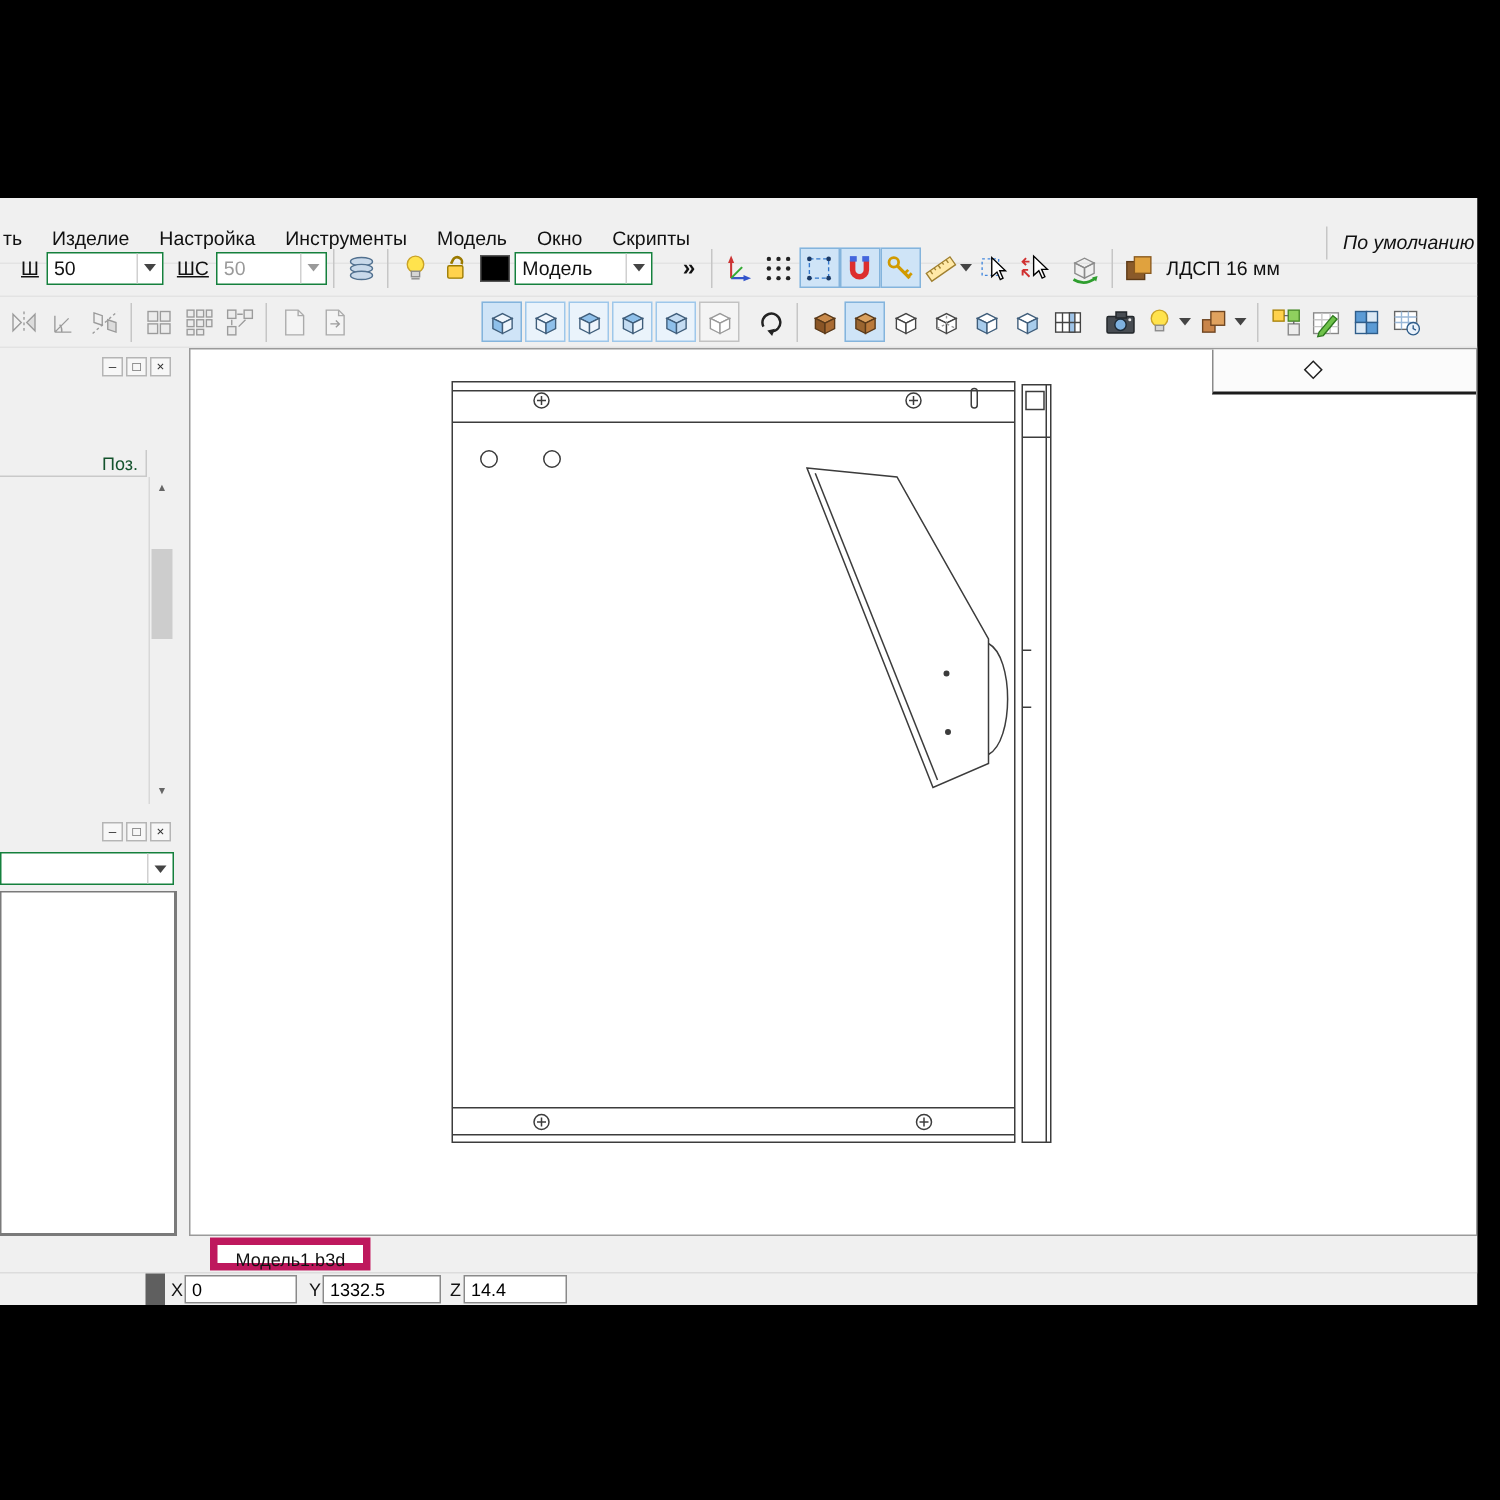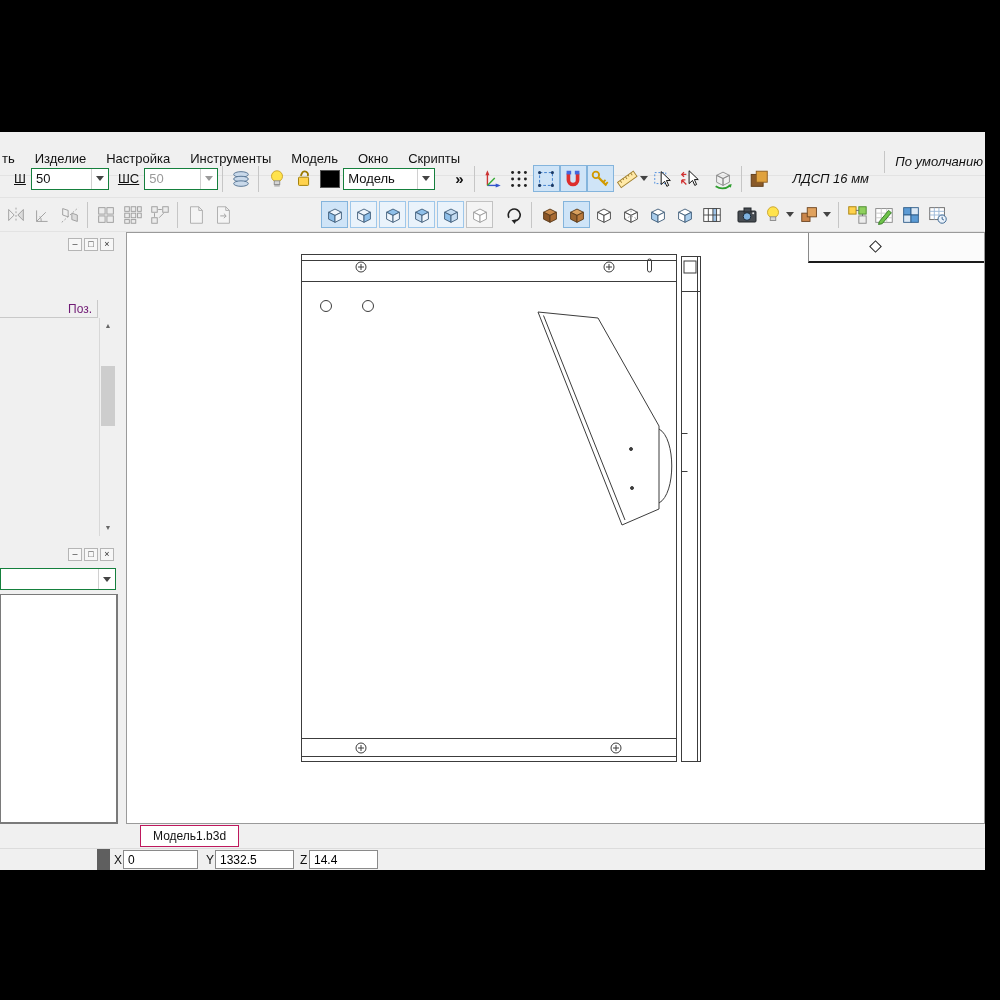--- a/index.html
+++ b/index.html
@@ -31,50 +31,50 @@
   .tb.cubebox { background:#eaf3fb; border:1px solid #9ec7ea; margin:0 1px; }
   .tb.graybox { background:#f4f4f4; border:1px solid #c2c2c2; margin:0 1px; }
   .mn-label { font-size:13px; margin:0 5px 0 0; text-decoration:underline; flex:0 0 auto; }
   .combo { display:flex; height:22px; background:#fff; border:1px solid #15803d; flex:0 0 auto; }
   .combo .val { flex:1; font-size:13px; padding:2px 4px; white-space:nowrap; overflow:hidden; }
   .combo .val.dis { color:#9a9a9a; }
   .combo .arrow { width:17px; display:flex; align-items:center; justify-content:center; border-left:1px solid #d0d0d0; }
   .tri-dn { width:0; height:0; border-left:4px solid transparent; border-right:4px solid transparent; border-top:5px solid #444; }
   .swatch { width:20px; height:18px; background:#000; border:1px solid #555; flex:0 0 auto; }
   .chevron { font-size:15px; font-weight:bold; margin:0 6px; flex:0 0 auto; cursor:default; }
-  .mat-label { font-size:13px; margin-left:20px; white-space:nowrap;font-style:italic; }
+  .mat-label { font-size:13px; margin-left:5px; white-space:nowrap; }
   .drop-tri { margin-left:2px; }
 
   
   .workspace { position:absolute; left:0; top:100px; width:100%; height:592px; }
 
   .leftcol { position:absolute; left:0; top:0; width:126px; height:100%; }
   .panel { position:absolute; left:0; width:118px; }
   .panel-top { top:0; height:308px; }
   .panel-bottom { top:310px; height:282px; }
   .win-btns { position:absolute; top:6px; right:4px; display:flex; gap:2px; }
   .win-btn { width:14px; height:13px; border:1px solid #b5b5b5; background:#f7f7f7; font-size:9px; line-height:11px; text-align:center; color:#333; }
-  .col-header { position:absolute; left:0; top:68px; width:98px; height:18px; border-bottom:1px solid #c9c9c9; border-right:1px solid #c9c9c9; font-size:12px; text-align:right; padding:2px 5px 0 16px; color:#701a75; }
+  .col-header { position:absolute; left:0; top:68px; width:98px; height:18px; border-bottom:1px solid #c9c9c9; border-right:1px solid #c9c9c9; font-size:12px; text-align:right; padding:2px 5px 0 16px; color:#14532d; }
   .scrollbar { position:absolute; left:99px; top:86px; width:16px; height:218px; background:#f0f0f0; border-left:1px solid #d8d8d8; }
   .sb-btn { position:absolute; left:0; width:16px; height:16px; font-size:7px; color:#666; text-align:center; line-height:16px; background:#f0f0f0; }
   .sb-up { top:0; }
   .sb-down { bottom:0; }
   .sb-thumb { position:absolute; left:1px; top:48px; width:14px; height:60px; background:#cdcdcd; }
   .p2-combo { position:absolute; left:0; top:26px; width:116px; height:22px; }
   .listbox { position:absolute; left:0; top:52px; width:118px; height:230px; background:#fff; border:1px solid #7a7a7a; border-right-width:2px; border-bottom-width:2px; }
 
   .canvas { position:absolute; left:126px; top:0; width:859px; height:592px; background:#fff; border:1px solid #9a9a9a; }
   .canvas svg { display:block; }
 
   .minipanel { position:absolute; right:0; top:0; width:176px; height:30px; background:#fbfbfb; border-left:1px solid #8a8a8a; border-bottom:2px solid #1b1b1b; }
   .diamond { position:absolute; left:62px; top:9px; width:9px; height:9px; border:1.5px solid #222; background:#fff; transform:rotate(45deg); }
 
   
   .tabbar { position:absolute; left:0; top:692px; width:100%; height:24px; background:#f0f0f0; }
-  .tab { position:absolute; left:140px; top:1px; height:22px; background:#fff; border:1px solid #be185d; font-size:12px; padding:3px 12px 0 12px; white-space:nowrap; }
+  .tab { position:absolute; left:140px; top:1px; height:22px; background:#fff; border:5px solid #be185d; font-size:12px; padding:3px 12px 0 12px; white-space:nowrap; }
 
   
   .statusbar { position:absolute; left:0; top:716px; width:100%; height:22px; border-top:1px solid #dcdcdc; font-size:12px; }
   .sb-handle { position:absolute; left:97px; top:0; width:13px; height:22px; background:#5f5f5f; }
   .coord-label { position:absolute; top:4px; }
   .coord-field { position:absolute; top:1px; height:19px; background:#fff; border:1px solid #8a8a8a; font-size:12px; font-family:"Liberation Sans", sans-serif; padding:0 4px; }
   .xl { left:114px; } .xf { left:123px; width:75px; }
   .yl { left:206px; } .yf { left:215px; width:79px; }
   .zl { left:300px; } .zf { left:309px; width:69px; }
 

